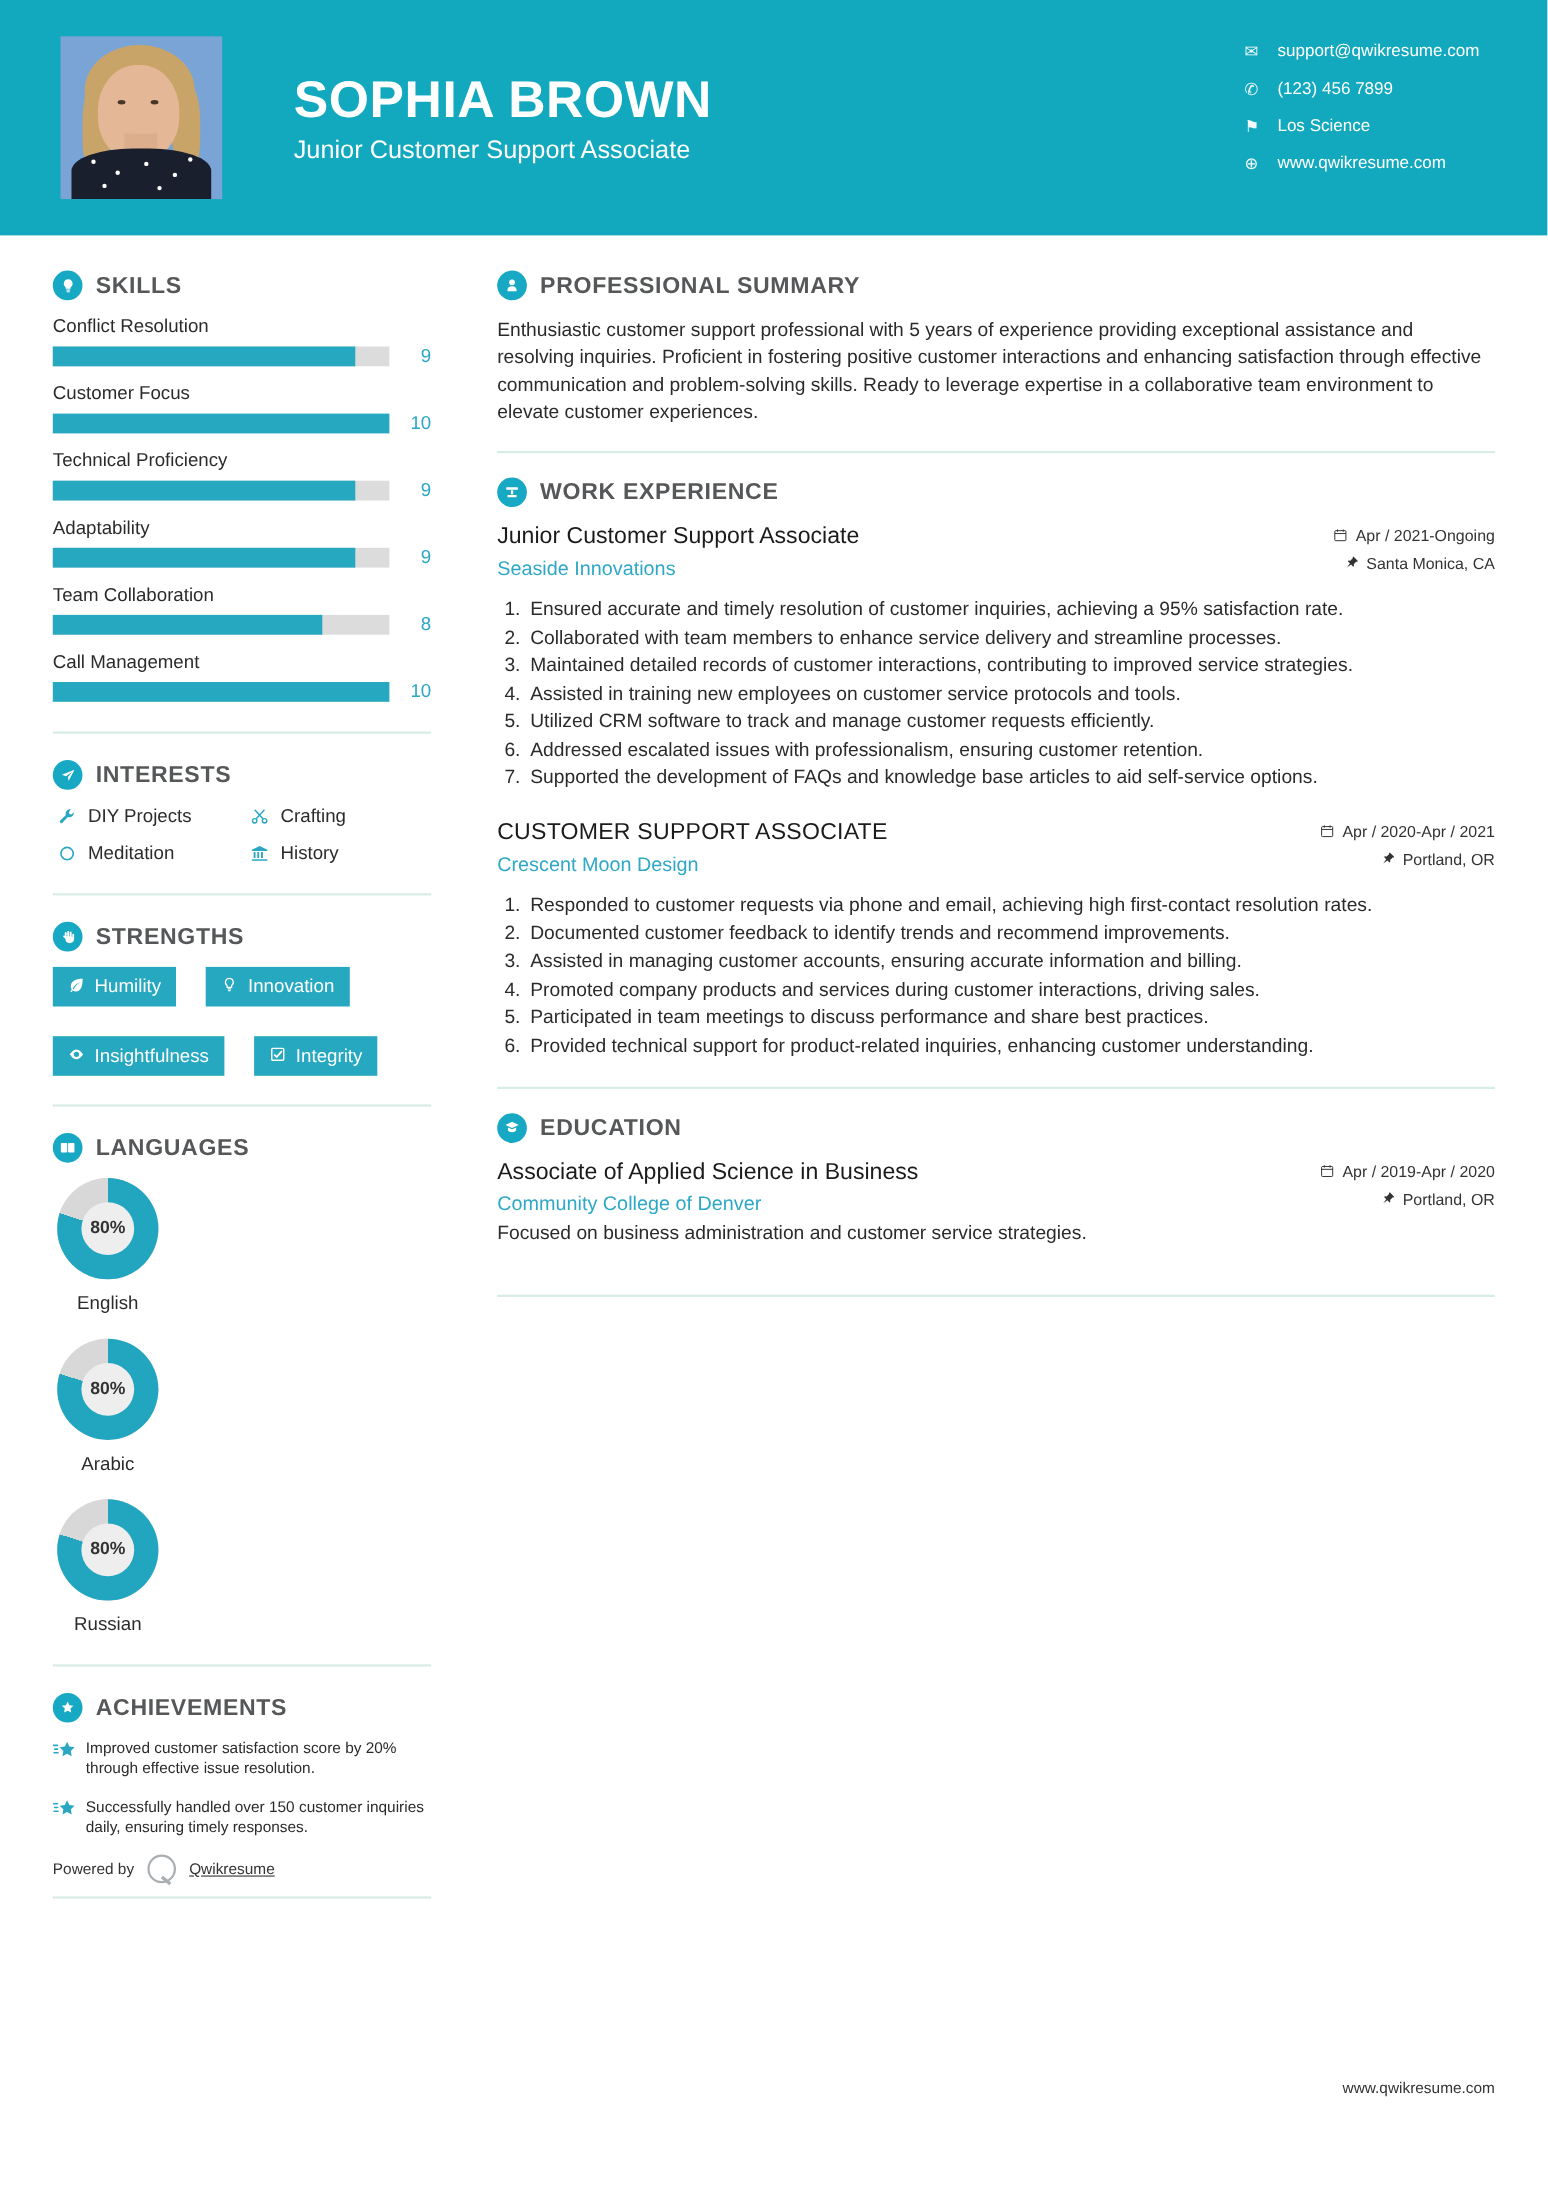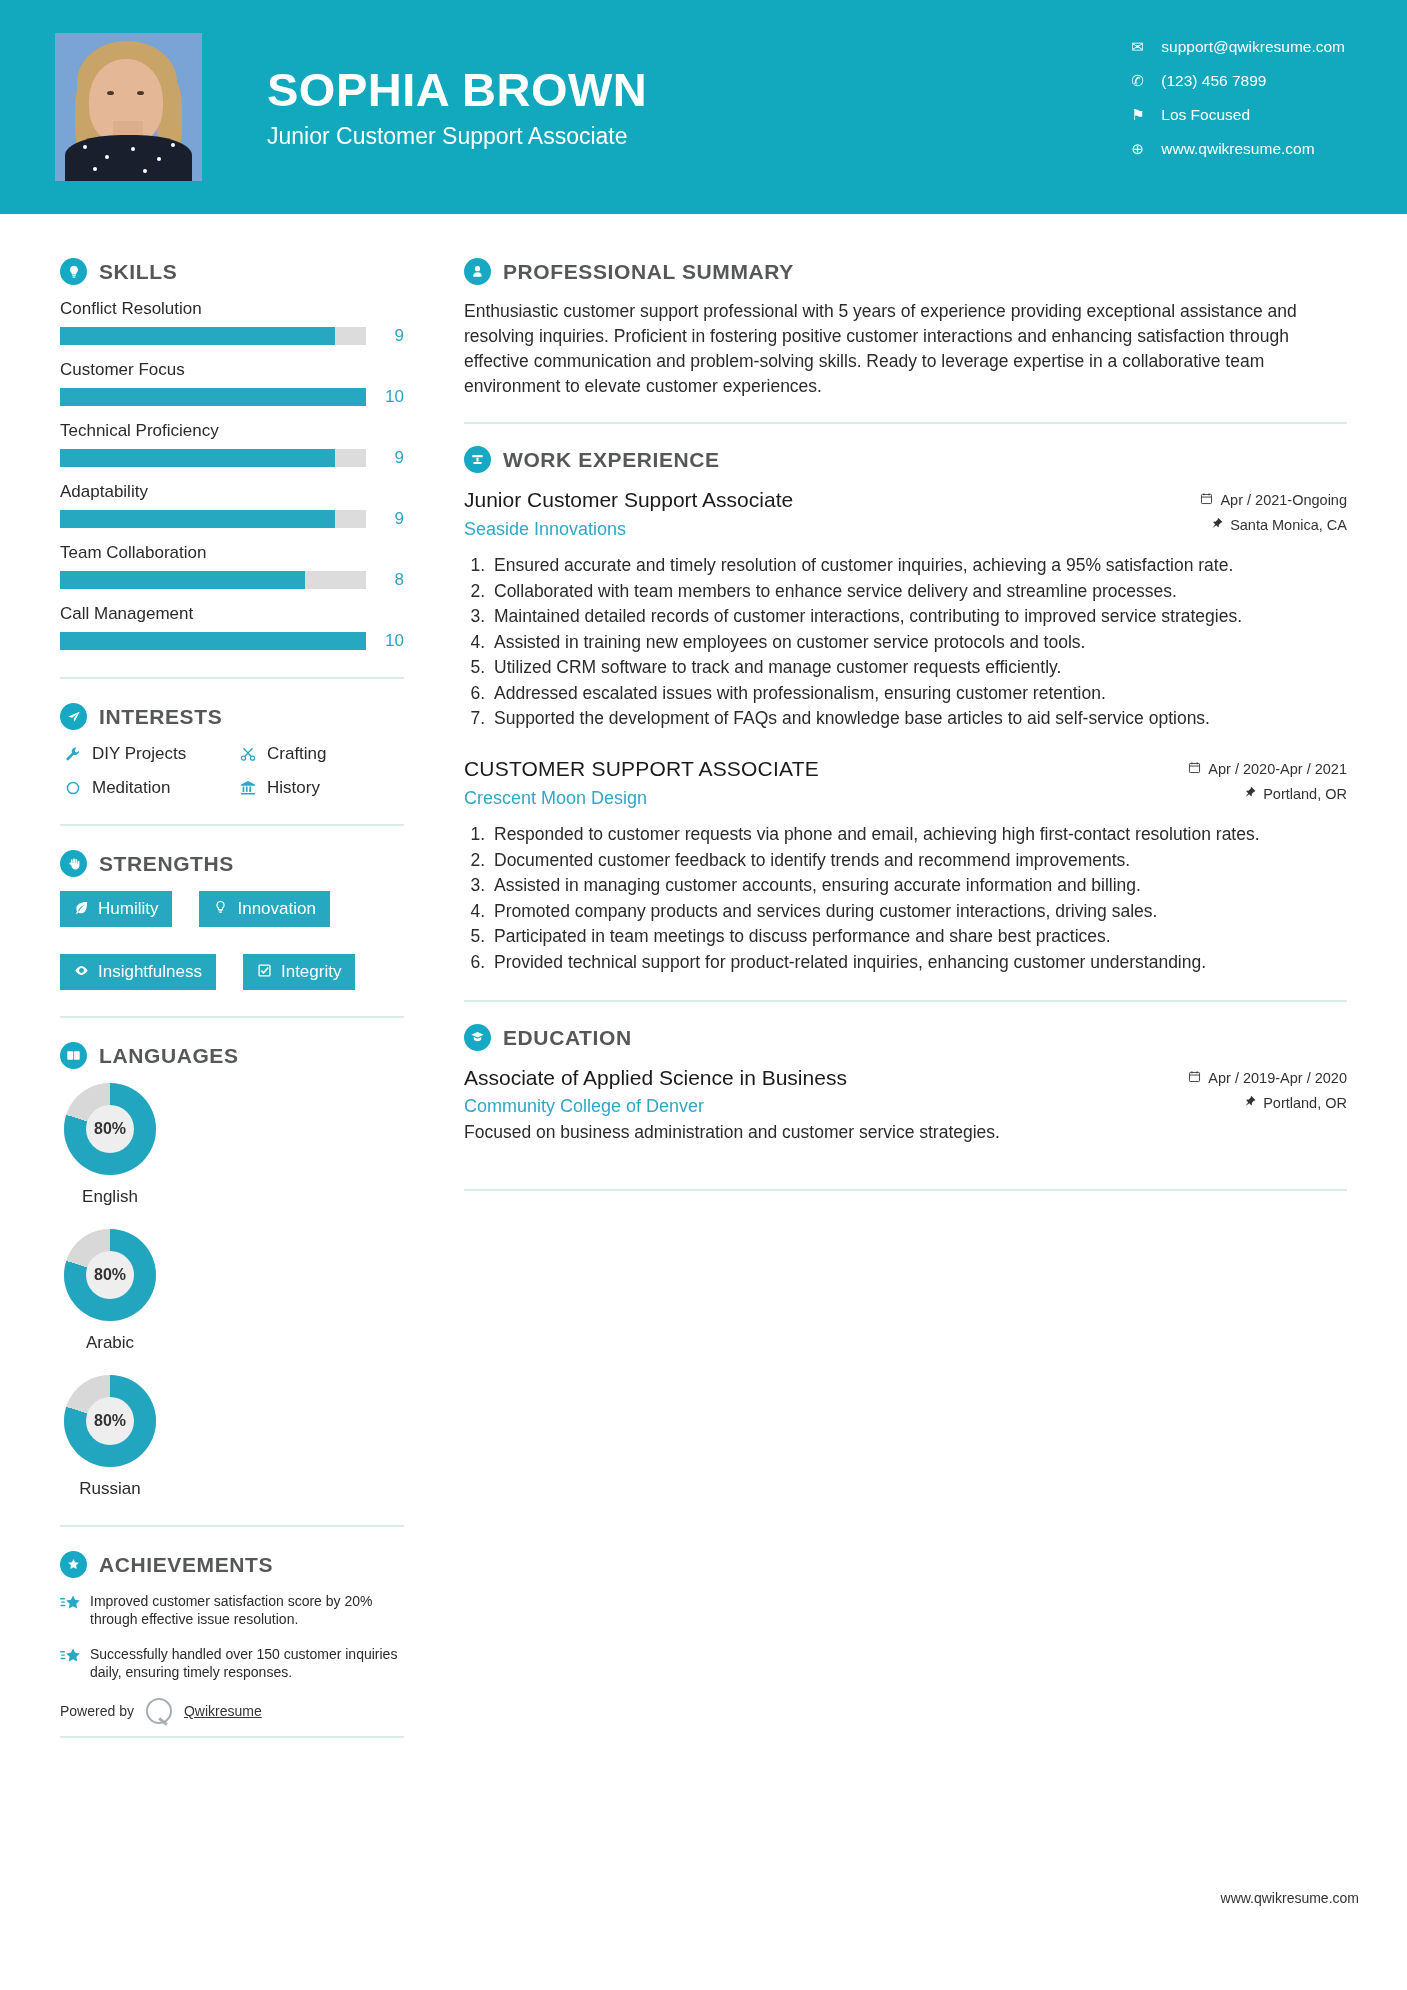--- a/index.html
+++ b/index.html
@@ -90,21 +90,21 @@
     display: inline-block;
     text-align: left;
     font-size: 15px;
     opacity: 0.95;
   }
   .contacts .txt { margin-left: 8px; }
 
   
   .body {
     display: flex;
-    padding: 12px;
+    padding: 0;
   }
   .sidebar {
     width: 404px;
     flex: 0 0 404px;
     padding: 32px 0 0 48px;
   }
   .sidebar-inner { width: 344px; }
   .main {
     flex: 1;
     padding: 32px 48px 0 48px;
@@ -394,21 +394,21 @@
       <div class="row">
         <span class="ico">✉</span>
         <span class="txt">support@qwikresume.com</span>
       </div>
       <div class="row">
         <span class="ico">✆</span>
         <span class="txt">(123) 456 7899</span>
       </div>
       <div class="row">
         <span class="ico">⚑</span>
-        <span class="txt">Los Focused</span>
+        <span class="txt">Los Science</span>
       </div>
       <div class="row">
         <span class="ico">⊕</span>
         <span class="txt">www.qwikresume.com</span>
       </div>
     </div>
   </div>
 
   <div class="body">
 

